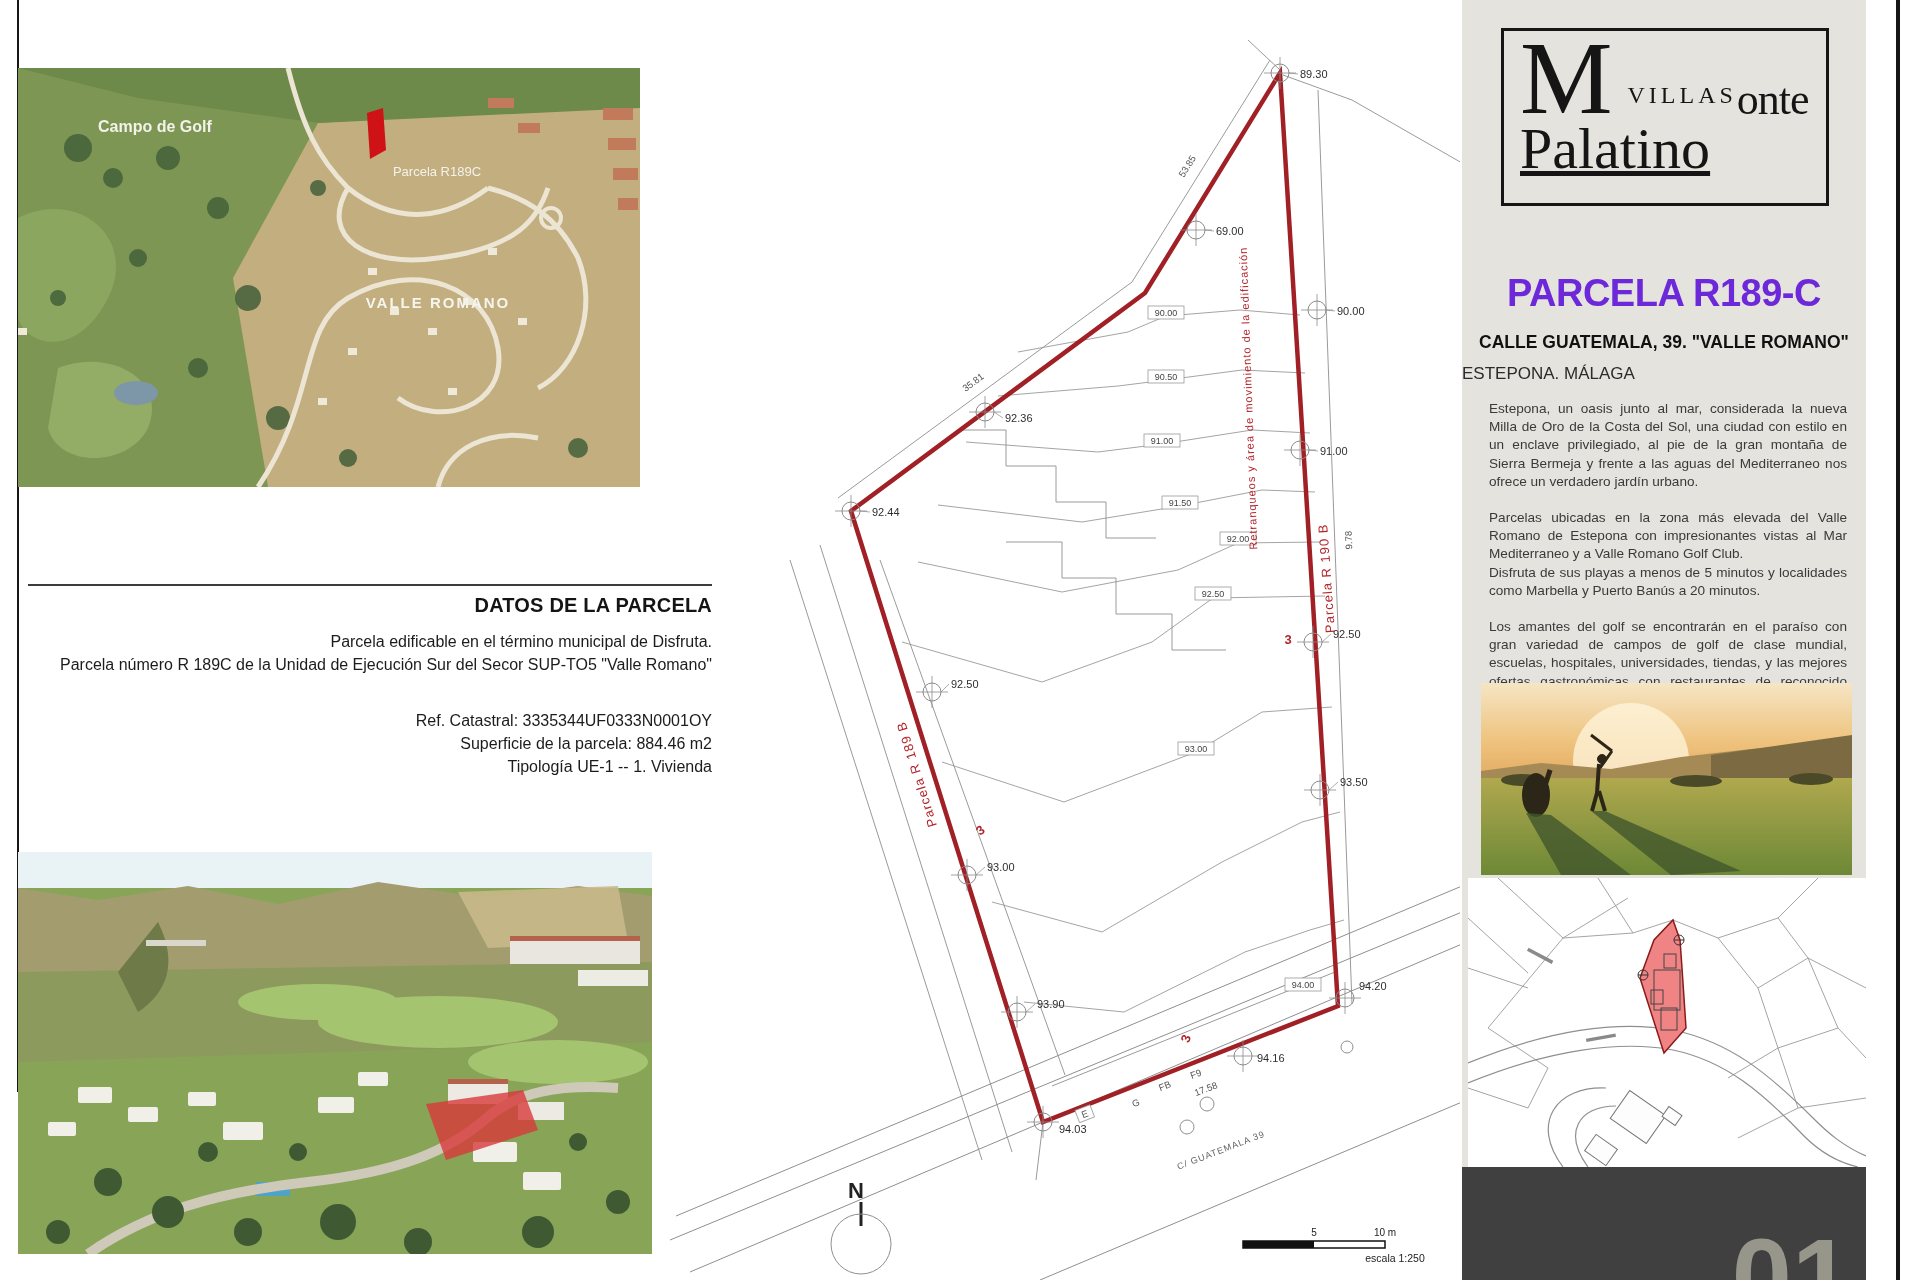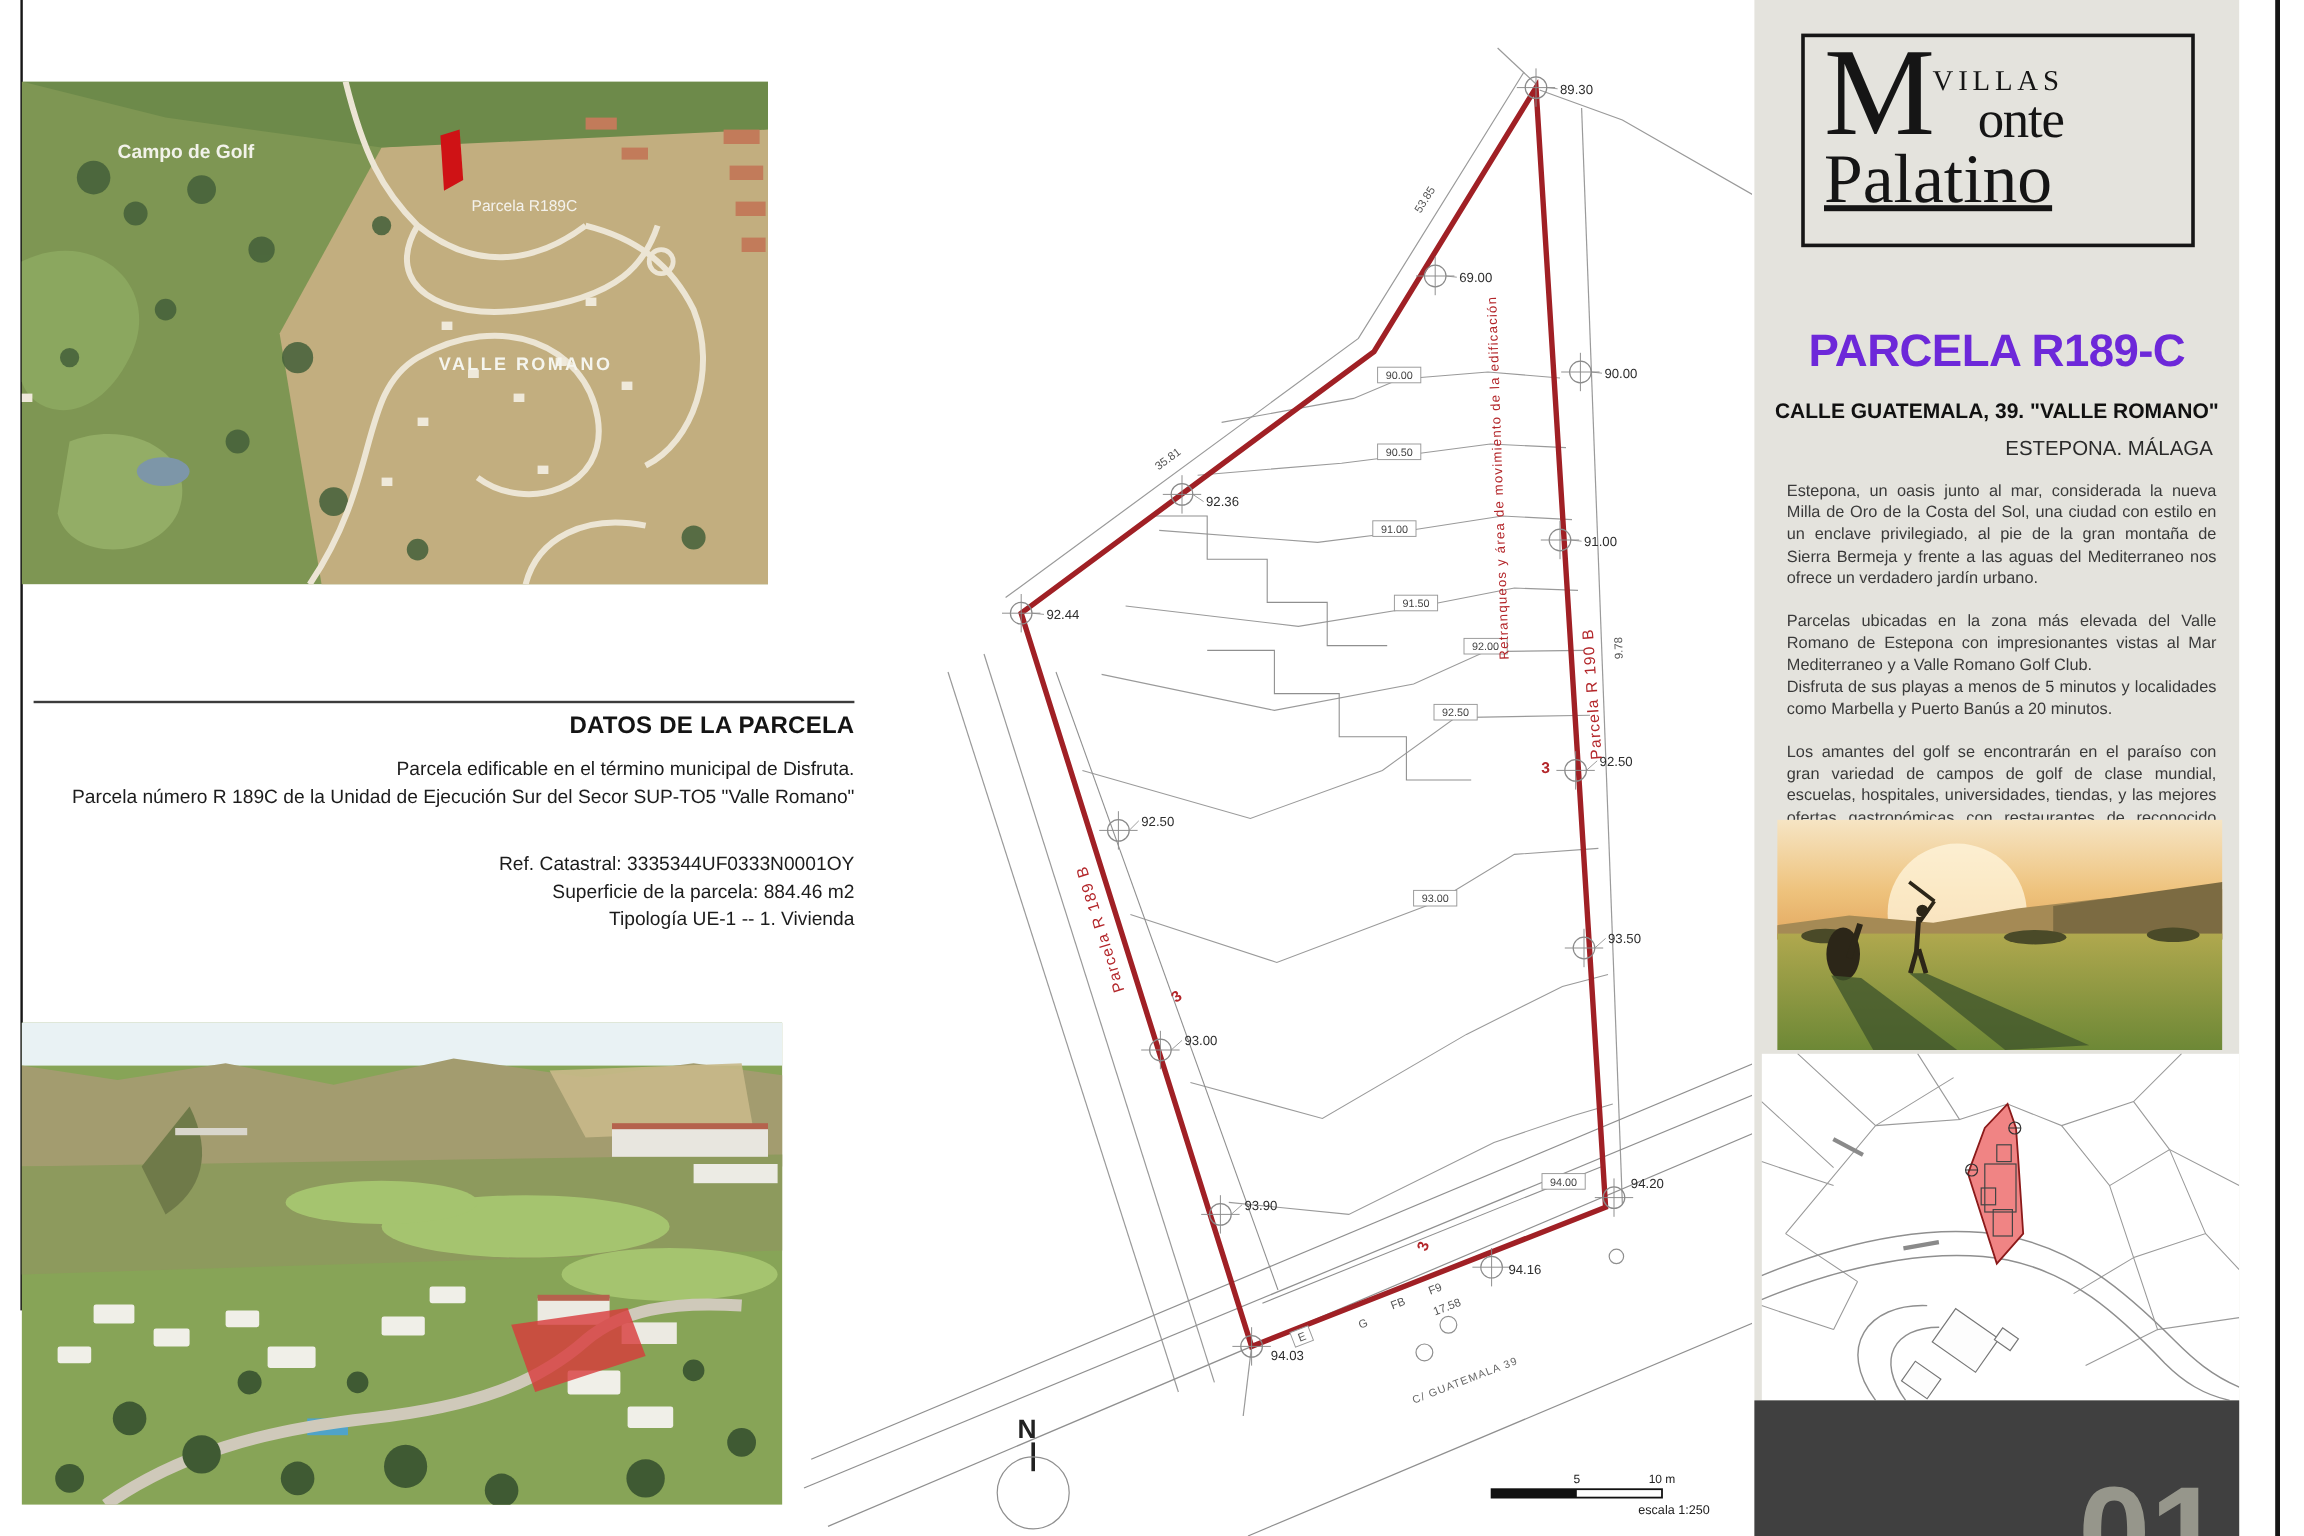--- a/index.html
+++ b/index.html
@@ -16,29 +16,29 @@
   .datos-title{font-size:20px;font-weight:bold;letter-spacing:.2px;color:#141414;}
   .datos p{margin:0;font-size:16px;line-height:1.42;color:#1c1c1c;}
   .datos .gap{margin-top:34px;}
 
   
   .sidebar{left:1462px;top:0;width:404px;height:1280px;background:#e4e3dd;}
   .logo-box{position:absolute;left:39px;top:28px;width:328px;height:178px;border:3px solid #161616;
             font-family:"Liberation Serif",serif;color:#151515;padding:6px 0 0 16px;box-sizing:border-box;}
   .logo-row{display:flex;align-items:flex-end;}
   .logo-m{font-size:104px;line-height:.78;letter-spacing:-2px;}
-  .logo-col{display:flex;flex-direction:column;margin-left:0;}
+  .logo-col{display:flex;margin-left:17px;}
   .logo-villas{font-size:24px;letter-spacing:4px;}
   .logo-onte{font-size:44px;line-height:.82;letter-spacing:-1px;text-align:right;}
   .logo-palatino{font-size:58px;line-height:1;margin-top:2px;letter-spacing:0;text-decoration:underline;}
   .sb-title{position:absolute;left:0;top:272px;width:100%;text-align:center;
             font-size:38px;font-weight:bold;letter-spacing:-.5px;color:#6d28d9;}
   .sb-sub{position:absolute;left:0;top:332px;width:100%;text-align:center;
           font-size:17.5px;font-weight:bold;color:#111;}
-  .sb-loc{position:absolute;left:0;top:364px;width:382px;text-align:right;
+  .sb-loc{position:absolute;left:0;top:364px;width:382px;text-align:left;
           font-size:17px;color:#2b2b2b;}
   .sb-paras{position:absolute;left:27px;top:400px;width:358px;}
   .sb-paras p{margin:0 0 18px 0;font-size:13.6px;line-height:1.34;text-align:justify;color:#3a3a3a;}
   .sb-paras p.tight{margin-bottom:0;}
   .footer-block{position:absolute;left:0;top:1167px;width:404px;height:113px;background:#404040;overflow:hidden;}
   .page-num{position:absolute;right:14px;top:56px;font-size:108px;line-height:1;font-weight:bold;color:#96968b;}
 
   svg text{font-family:"Liberation Sans",sans-serif;}
 </style>
 </head>

